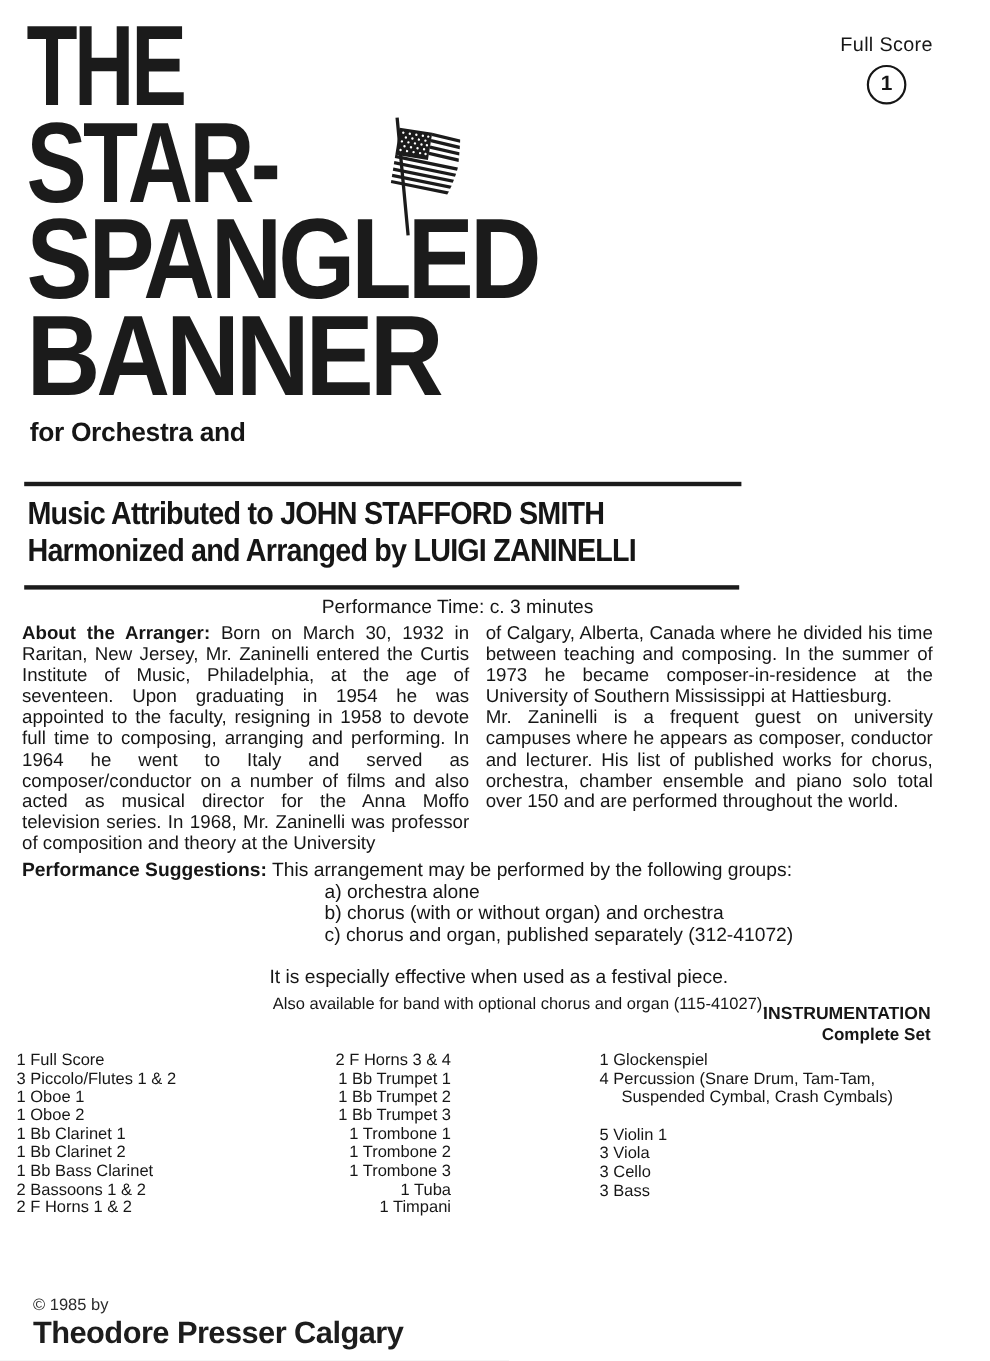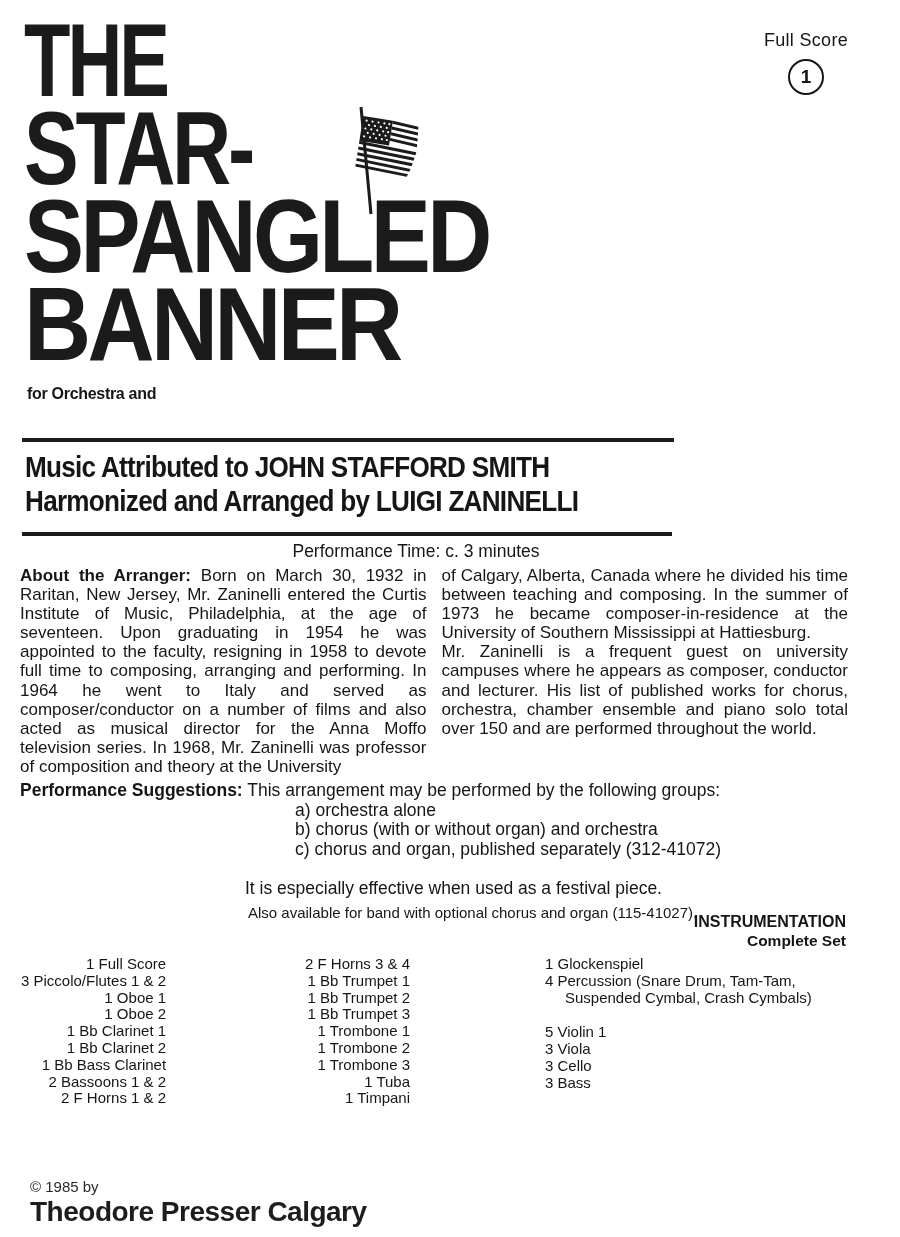--- a/index.html
+++ b/index.html
@@ -25,21 +25,21 @@
   .title-line{
     font-weight:bold;font-size:100px;letter-spacing:-4px;
     transform-origin:left center;white-space:nowrap;color:#1b1b1b;
   }
   .tl1{transform:scaleX(0.76) scaleY(1.04);}
   .tl2{transform:scaleX(0.82) scaleY(1.04);}
   .tl3{transform:scaleX(0.90) scaleY(1.04);}
   .tl4{transform:scaleX(0.93) scaleY(1.04);}
   .flag{position:absolute;left:334px;top:104px;width:92px;height:114px;z-index:3;}
   
-  .subtitle{position:absolute;left:27px;top:379px;font-weight:bold;font-size:16px;line-height:29px;letter-spacing:-0.3px;}
+  .subtitle{position:absolute;left:27px;top:379px;font-weight:bold;font-size:24px;line-height:29px;letter-spacing:-0.3px;}
   .rule{position:absolute;left:22px;height:4px;background:#1b1b1b;}
   .rule1{top:438px;width:652px;}
   .rule2{top:532px;width:650px;}
   .credits{position:absolute;left:25px;top:450px;font-weight:bold;font-size:29px;line-height:34px;letter-spacing:-0.8px;transform:scaleX(0.90);transform-origin:left top;white-space:nowrap;}
   .perf-time{position:absolute;left:0;top:541px;width:832px;text-align:center;font-size:17.5px;}
   
   .about{position:absolute;left:20px;top:566px;width:828px;display:flex;gap:15px;
          font-size:17px;line-height:19.1px;text-align:justify;}
   .about .col{width:409px;}
   .about b{font-weight:bold;}
@@ -47,21 +47,21 @@
   .suggestions{position:absolute;left:20px;top:781px;width:830px;font-size:17.5px;line-height:19.5px;}
   .sug-items{margin-left:275px;margin-top:0px;}
   .sug-note1{margin-left:225px;margin-top:20px;font-size:17.5px;}
   .sug-note2{margin-left:228px;margin-top:4px;font-size:15px;}
   
   .instr-head{position:absolute;left:0;top:912px;width:846px;text-align:right;
               font-weight:bold;font-size:16px;line-height:19px;}
   .instr-sub{font-size:15.5px;}
   .instr-cols{position:absolute;left:0;top:956px;width:900px;font-size:15px;line-height:16.8px;}
   .instr-col{position:absolute;top:0;white-space:nowrap;}
-  .ic1{left:21px;text-align:right;}
+  .ic1{left:15px;}
   .ic2{left:305px;text-align:right;}
   .ic3{left:545px;}
   .indent{padding-left:20px;}
   .gap{height:18px;}
   
   .footer{position:absolute;left:30px;top:1178px;}
   .copyright{font-size:15px;color:#2a2a2a;}
   .publisher{font-weight:bold;font-size:28px;letter-spacing:-0.5px;margin-top:1px;color:#1d1d1d;}
 </style>
 </head>

